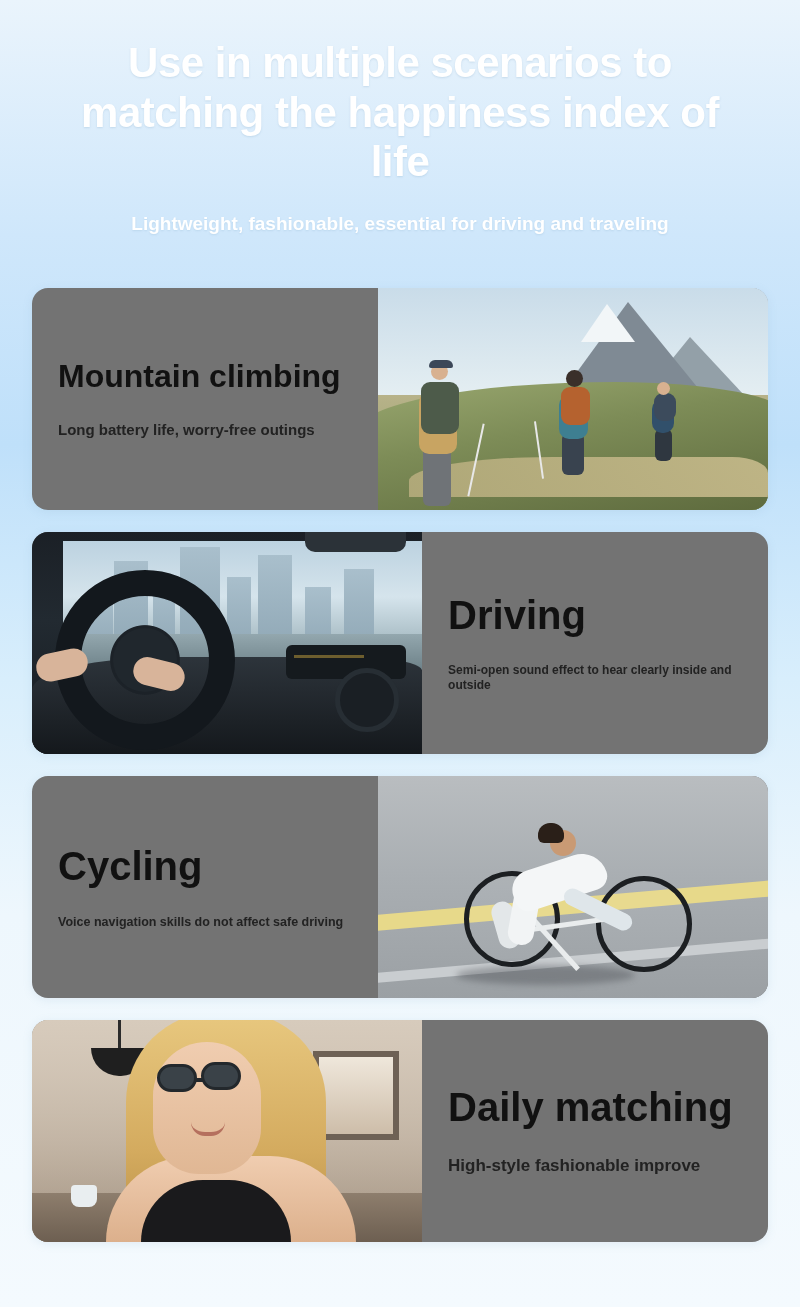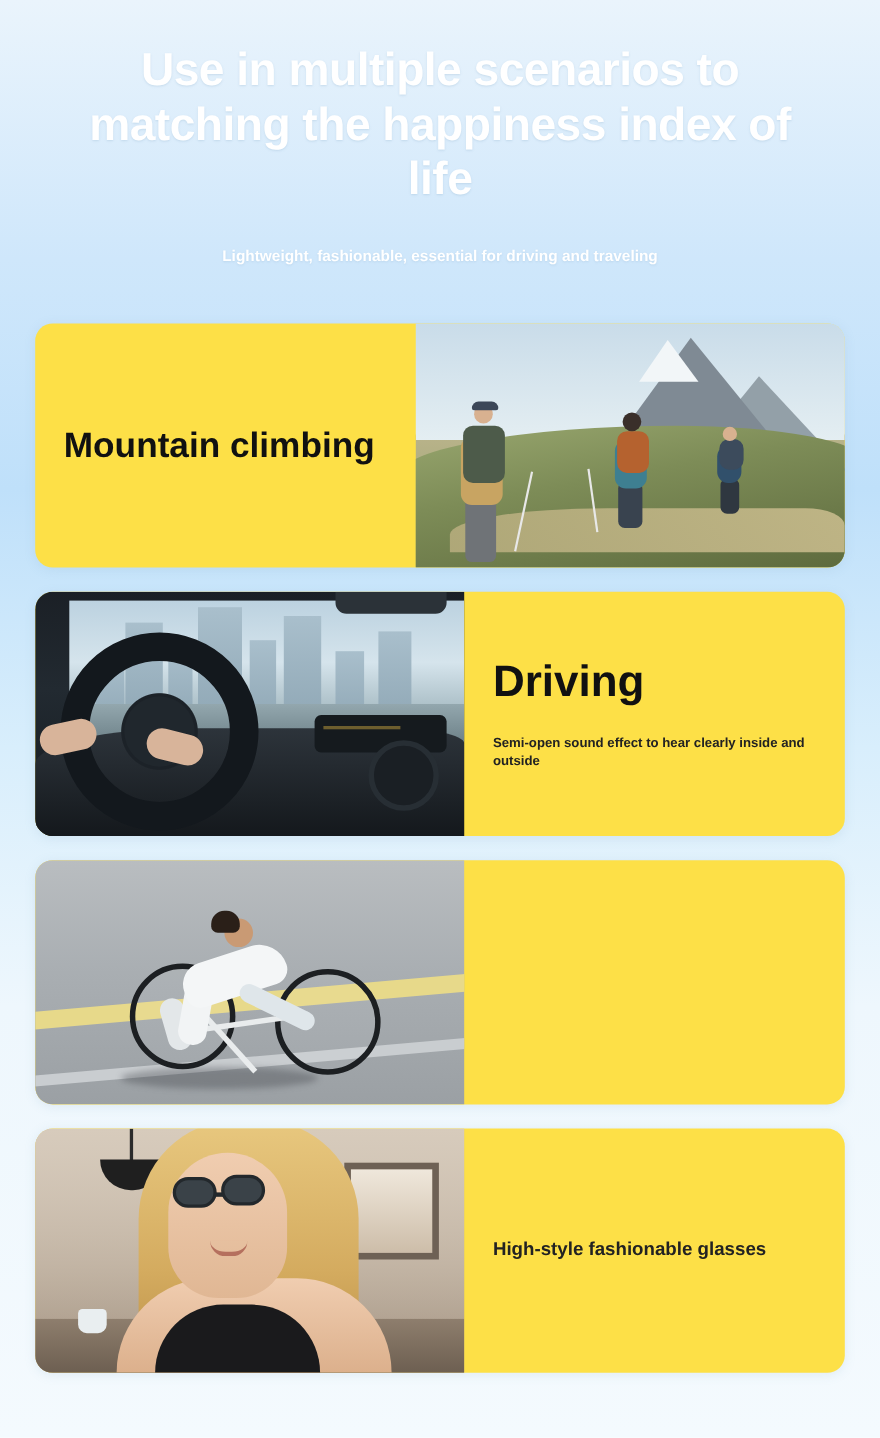--- a/index.html
+++ b/index.html
@@ -21,39 +21,39 @@
   .hero-title {
     font-size: 42px;
     line-height: 1.18;
     font-weight: bold;
     color: #ffffff;
     letter-spacing: -0.5px;
     padding: 0 52px;
     text-shadow: 0 1px 2px rgba(120,160,190,0.25);
   }
   .hero-sub {
-    margin-top: 36px;
-    font-size: 14px;
+    margin-top: 24px;
+    font-size: 19px;
     line-height: 1.35;
     font-weight: bold;
     color: #ffffff;
     padding: 0 96px;
     text-shadow: 0 1px 2px rgba(120,160,190,0.22);
   }
 
   .cards {
     margin-top: 52px;
     display: flex;
     flex-direction: column;
     gap: 22px;
     padding: 0 32px;
   }
 
   .card {
-    background: #fde047;
+    background: #737373;
     border-radius: 16px;
     height: 222px;
     overflow: hidden;
     display: flex;
     box-shadow: 0 2px 10px rgba(130,165,195,0.16);
   }
   .card.img-right .text-pane { order: 1; }
   .card.img-right .img-pane { order: 2; }
   .card.img-left .img-pane { order: 1; }
   .card.img-left .text-pane { order: 2; }
@@ -290,20 +290,21 @@
 <div class="hero">
   <div class="hero-title">Use in multiple scenarios to matching the happiness index of life</div>
   <div class="hero-sub">Lightweight, fashionable, essential for driving and traveling</div>
 </div>
 
 <div class="cards">
 
   <div class="card img-right">
     <div class="text-pane">
       <div class="card-title">Mountain climbing</div>
+      <div class="card-desc">Long battery life, worry-free outings</div>
     </div>
     <div class="img-pane sc-hike">
       <div class="sky"></div>
       <div class="peak2"></div>
       <div class="peak"></div>
       <div class="snow"></div>
       <div class="ridge"></div>
       <div class="trail"></div>
       <div class="hiker h3">
         <div class="legs"></div>
@@ -352,20 +353,24 @@
         </div>
       <div class="vent"></div>
     </div>
     <div class="text-pane">
       <div class="card-title big">Driving</div>
       <div class="card-desc small">Semi-open sound effect to hear clearly inside and outside</div>
     </div>
   </div>
 
   <div class="card img-right">
+    <div class="text-pane">
+      <div class="card-title big">Cycling</div>
+      <div class="card-desc tiny">Voice navigation skills do not affect safe driving</div>
+    </div>
     <div class="img-pane sc-cycle">
       <div class="lane"></div>
       <div class="lane2"></div>
       <div class="shadow"></div>
       <div class="wheelc back"></div>
       <div class="wheelc front"></div>
       <div class="frame"></div>
       <div class="frame2"></div>
       <div class="rider-leg2"></div>
       <div class="rider-leg"></div>
@@ -387,17 +392,18 @@
       <div class="hair-back"></div>
       <div class="shoulders"></div>
       <div class="face"></div>
       <div class="top"></div>
       <div class="glasses-l"></div>
       <div class="bridge"></div>
       <div class="glasses-r"></div>
       <div class="smile"></div>
     </div>
     <div class="text-pane">
-      <div class="card-desc medium">High-style fashionable glasses</div>
+      <div class="card-title big">Daily matching</div>
+      <div class="card-desc medium">High-style fashionable improve</div>
     </div>
   </div>
 
 </div>
 
 </body></html>

